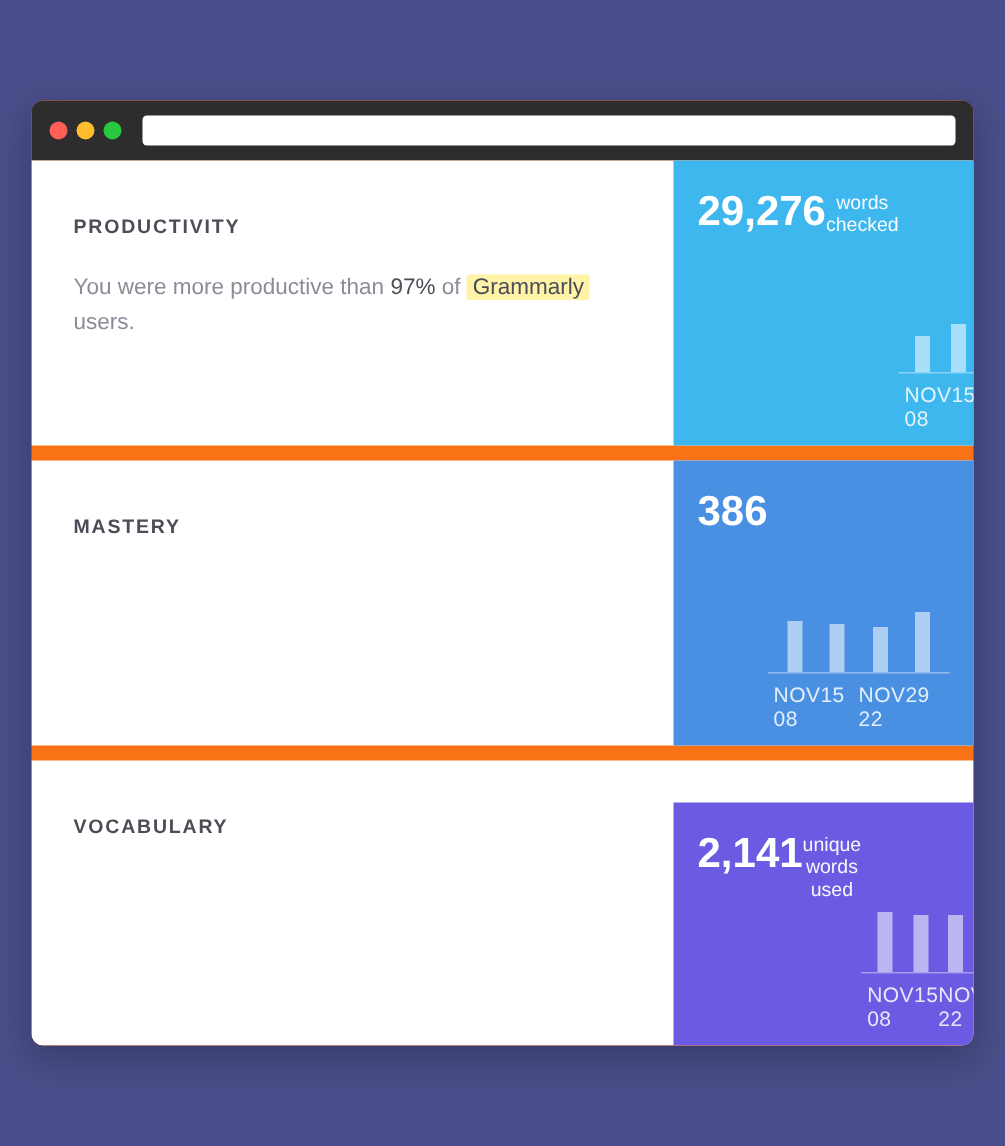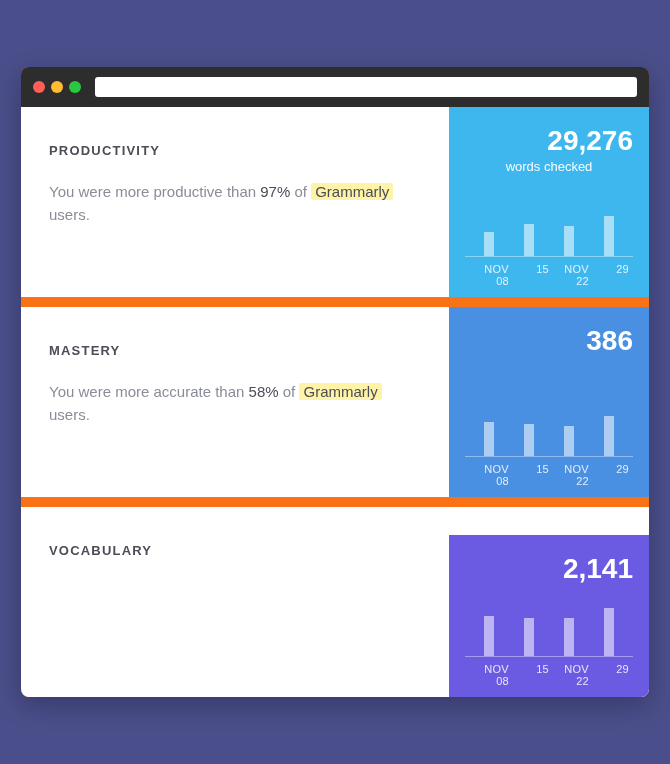--- a/index.html
+++ b/index.html
@@ -67,21 +67,20 @@
   .highlight {
     background: #fef3a6;
     padding: 0 4px;
     border-radius: 2px;
     color: #4b4d57;
   }
   .card-right {
     width: 200px;
     color: #fff;
     display: flex;
-    flex-direction: column;
     padding: 18px 16px 10px 16px;
   }
   .stat-value {
     font-size: 28px;
     font-weight: 700;
     text-align: right;
   }
   .stat-caption {
     font-size: 13px;
     text-align: center;
@@ -102,24 +101,24 @@
   .bar {
     width: 10px;
     background: rgba(255,255,255,0.55);
   }
   .label-row {
     display: flex;
     justify-content: space-around;
     padding: 6px 4px 0 4px;
   }
   .xlabel {
-    font-size: 11px;
+    font-size: 14px;
     letter-spacing: 0.3px;
     opacity: 0.85;
-    text-align: right;
+    text-align: left;
     flex: 1;
   }
   .bg-productivity { background: #3eb7ee; }
   .bg-mastery { background: #4a90e2; }
   .bg-vocabulary { background: #6a5be2; margin-top: 28px; }
 </style>
 </head>
 <body>
 
 <div class="window">
@@ -156,23 +155,20 @@
             <div class="xlabel">NOV 22</div>
             <div class="xlabel">29</div>
           </div>
         </div>
       </div>
     </div>
 
     <div class="card">
       <div class="card-left">
         <div class="card-title">MASTERY</div>
-        <div class="card-text">
-          <span>You were more accurate than </span><b>58%</b><span> of </span><span class="highlight">Grammarly</span><span> users.</span>
-        </div>
       </div>
       <div class="card-right bg-mastery">
         <div class="stat-value">386</div>
         <div class="chart">
           <div class="bar-row">
             <div class="bar" style="height:34px"></div>
             <div class="bar" style="height:32px"></div>
             <div class="bar" style="height:30px"></div>
             <div class="bar" style="height:40px"></div>
           </div>
@@ -185,20 +181,21 @@
         </div>
       </div>
     </div>
 
     <div class="card">
       <div class="card-left">
         <div class="card-title">VOCABULARY</div>
       </div>
       <div class="card-right bg-vocabulary">
         <div class="stat-value">2,141</div>
+        <div class="stat-caption">unique words used</div>
         <div class="chart">
           <div class="bar-row">
             <div class="bar" style="height:40px"></div>
             <div class="bar" style="height:38px"></div>
             <div class="bar" style="height:38px"></div>
             <div class="bar" style="height:48px"></div>
           </div>
           <div class="label-row">
             <div class="xlabel">NOV 08</div>
             <div class="xlabel">15</div>

